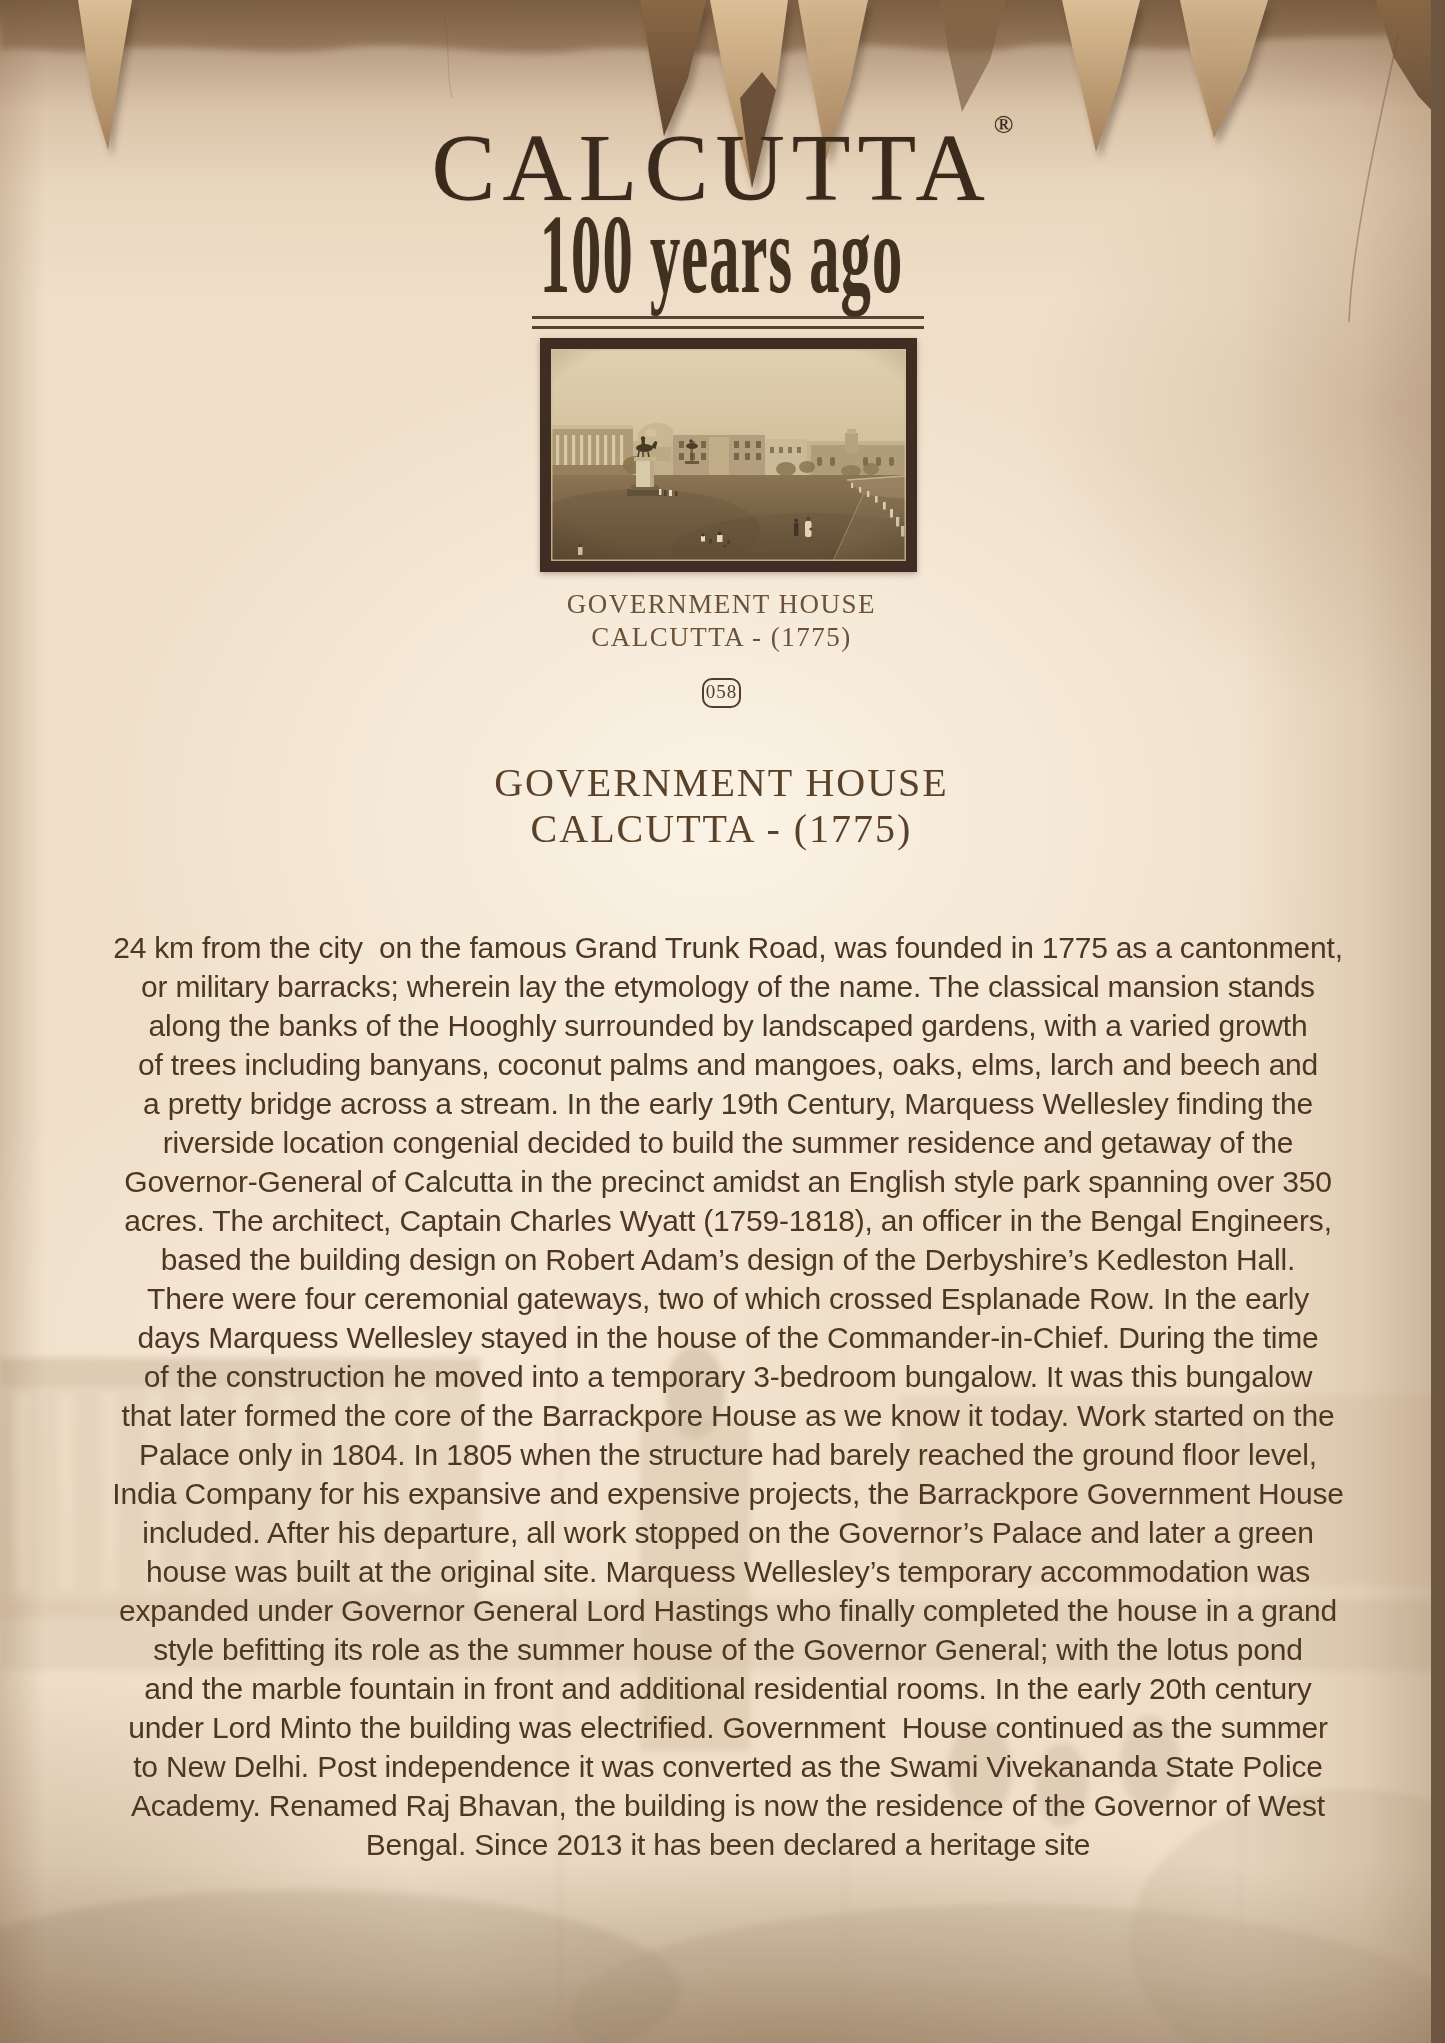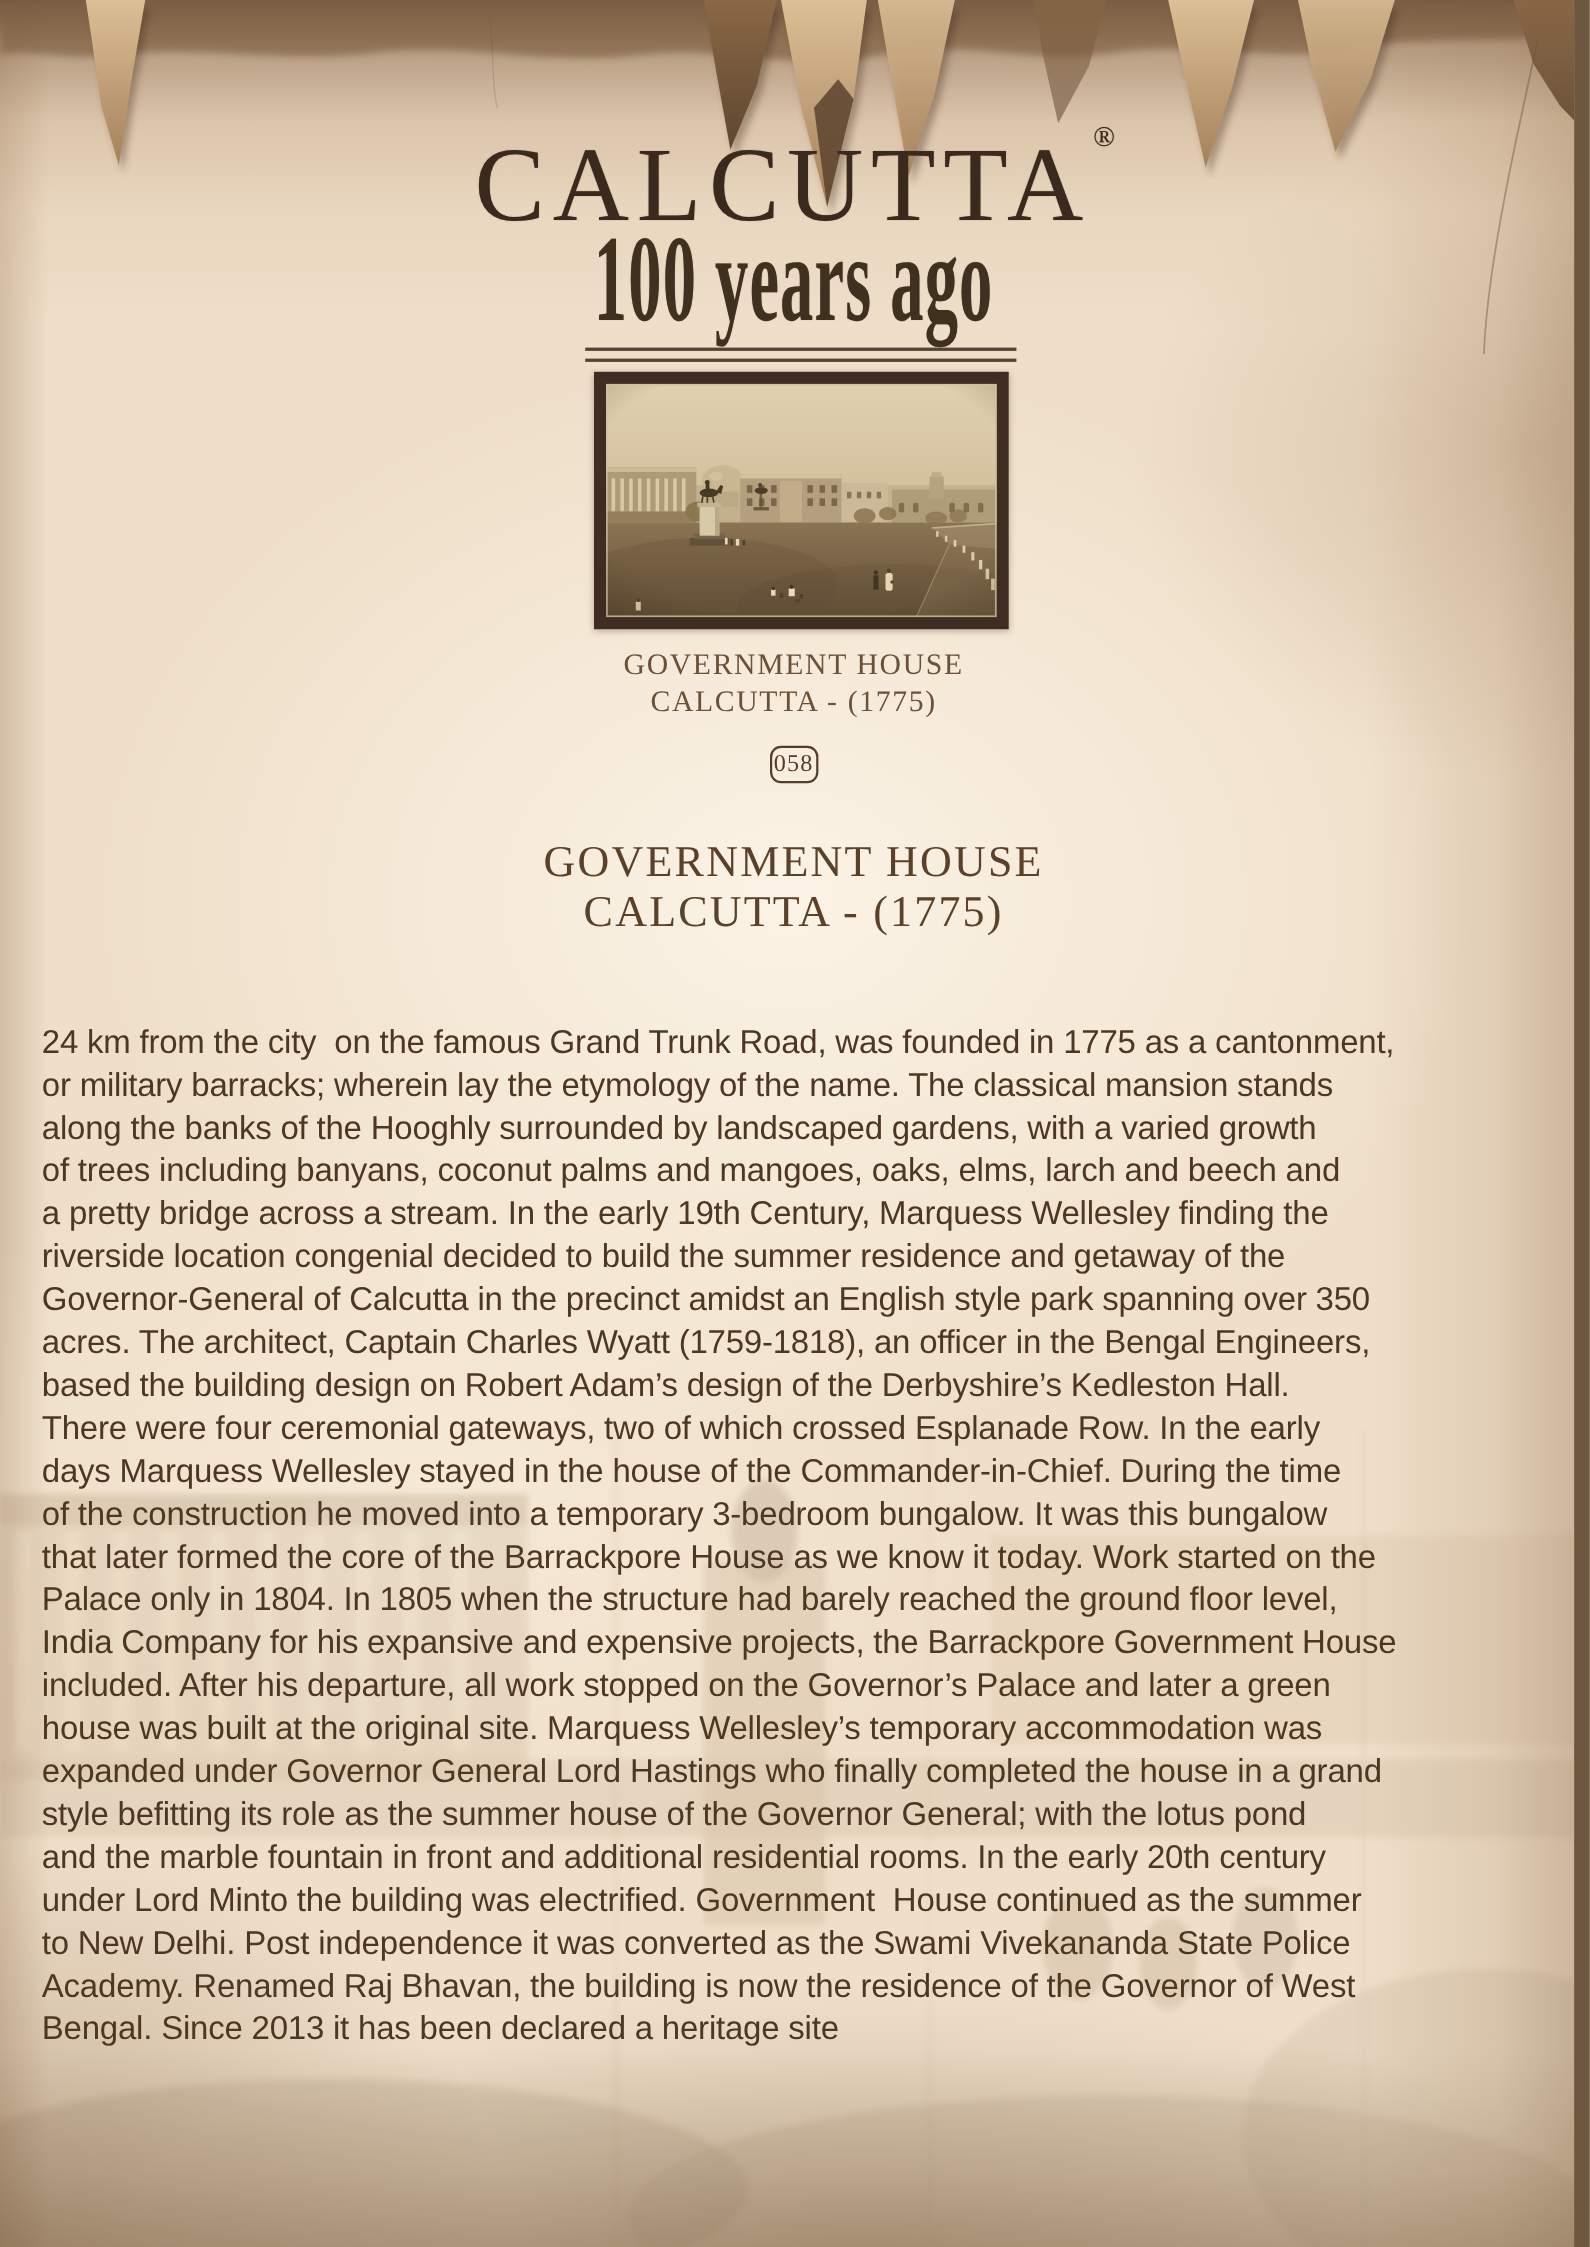--- a/index.html
+++ b/index.html
@@ -43,32 +43,32 @@
     border:11px solid #3f2d24;background:#d9c7a4;
     box-shadow:0 2px 6px rgba(70,48,28,.35);
   }
   .photo-frame svg{display:block;}
   
   .caption{top:588px;font-size:27px;line-height:33px;letter-spacing:1.5px;color:#6b5138;
     text-shadow:.5px .5px 0 rgba(246,236,218,.7);}
   .badge-row{top:678px;}
   .badge{
     display:inline-block;border:2.5px solid #533d2b;border-radius:10px;
-    padding:1px 2px 3px;font-size:22px;letter-spacing:1px;color:#533d2b;
+    padding:1px 2px 3px;font-size:19px;letter-spacing:1px;color:#533d2b;
     background:rgba(250,241,226,.25);
   }
   .heading{top:760px;font-size:40px;line-height:46px;letter-spacing:2px;color:#5a4129;
     text-shadow:.5px .5px 0 rgba(246,236,218,.65);}
   
   .article{
     top:928px;left:38px;width:1380px;
     font-family:"Liberation Sans",sans-serif;
     font-size:30px;line-height:39px;color:#4e3722;letter-spacing:-.2px;
   }
-  .article div{white-space:pre;}
+  .article div{white-space:pre;text-align:center;}
   .deco{left:0;top:0;pointer-events:none;}
 </style>
 </head>
 <body>
 
 <div class="page">
 
   <svg class="abs deco" style="top:1300px" width="1445" height="743" viewBox="0 0 1445 743">
     <g opacity="0.27" style="filter:blur(3px)">
       <rect x="0" y="300" width="1445" height="70" fill="#8a6f4b" opacity=".35"></rect>

